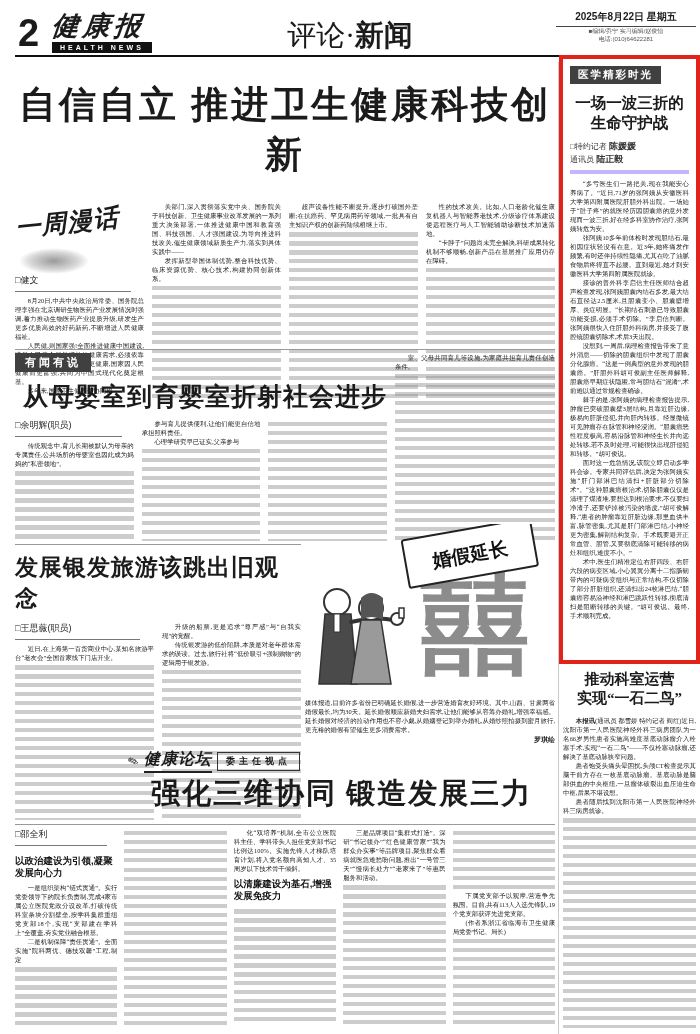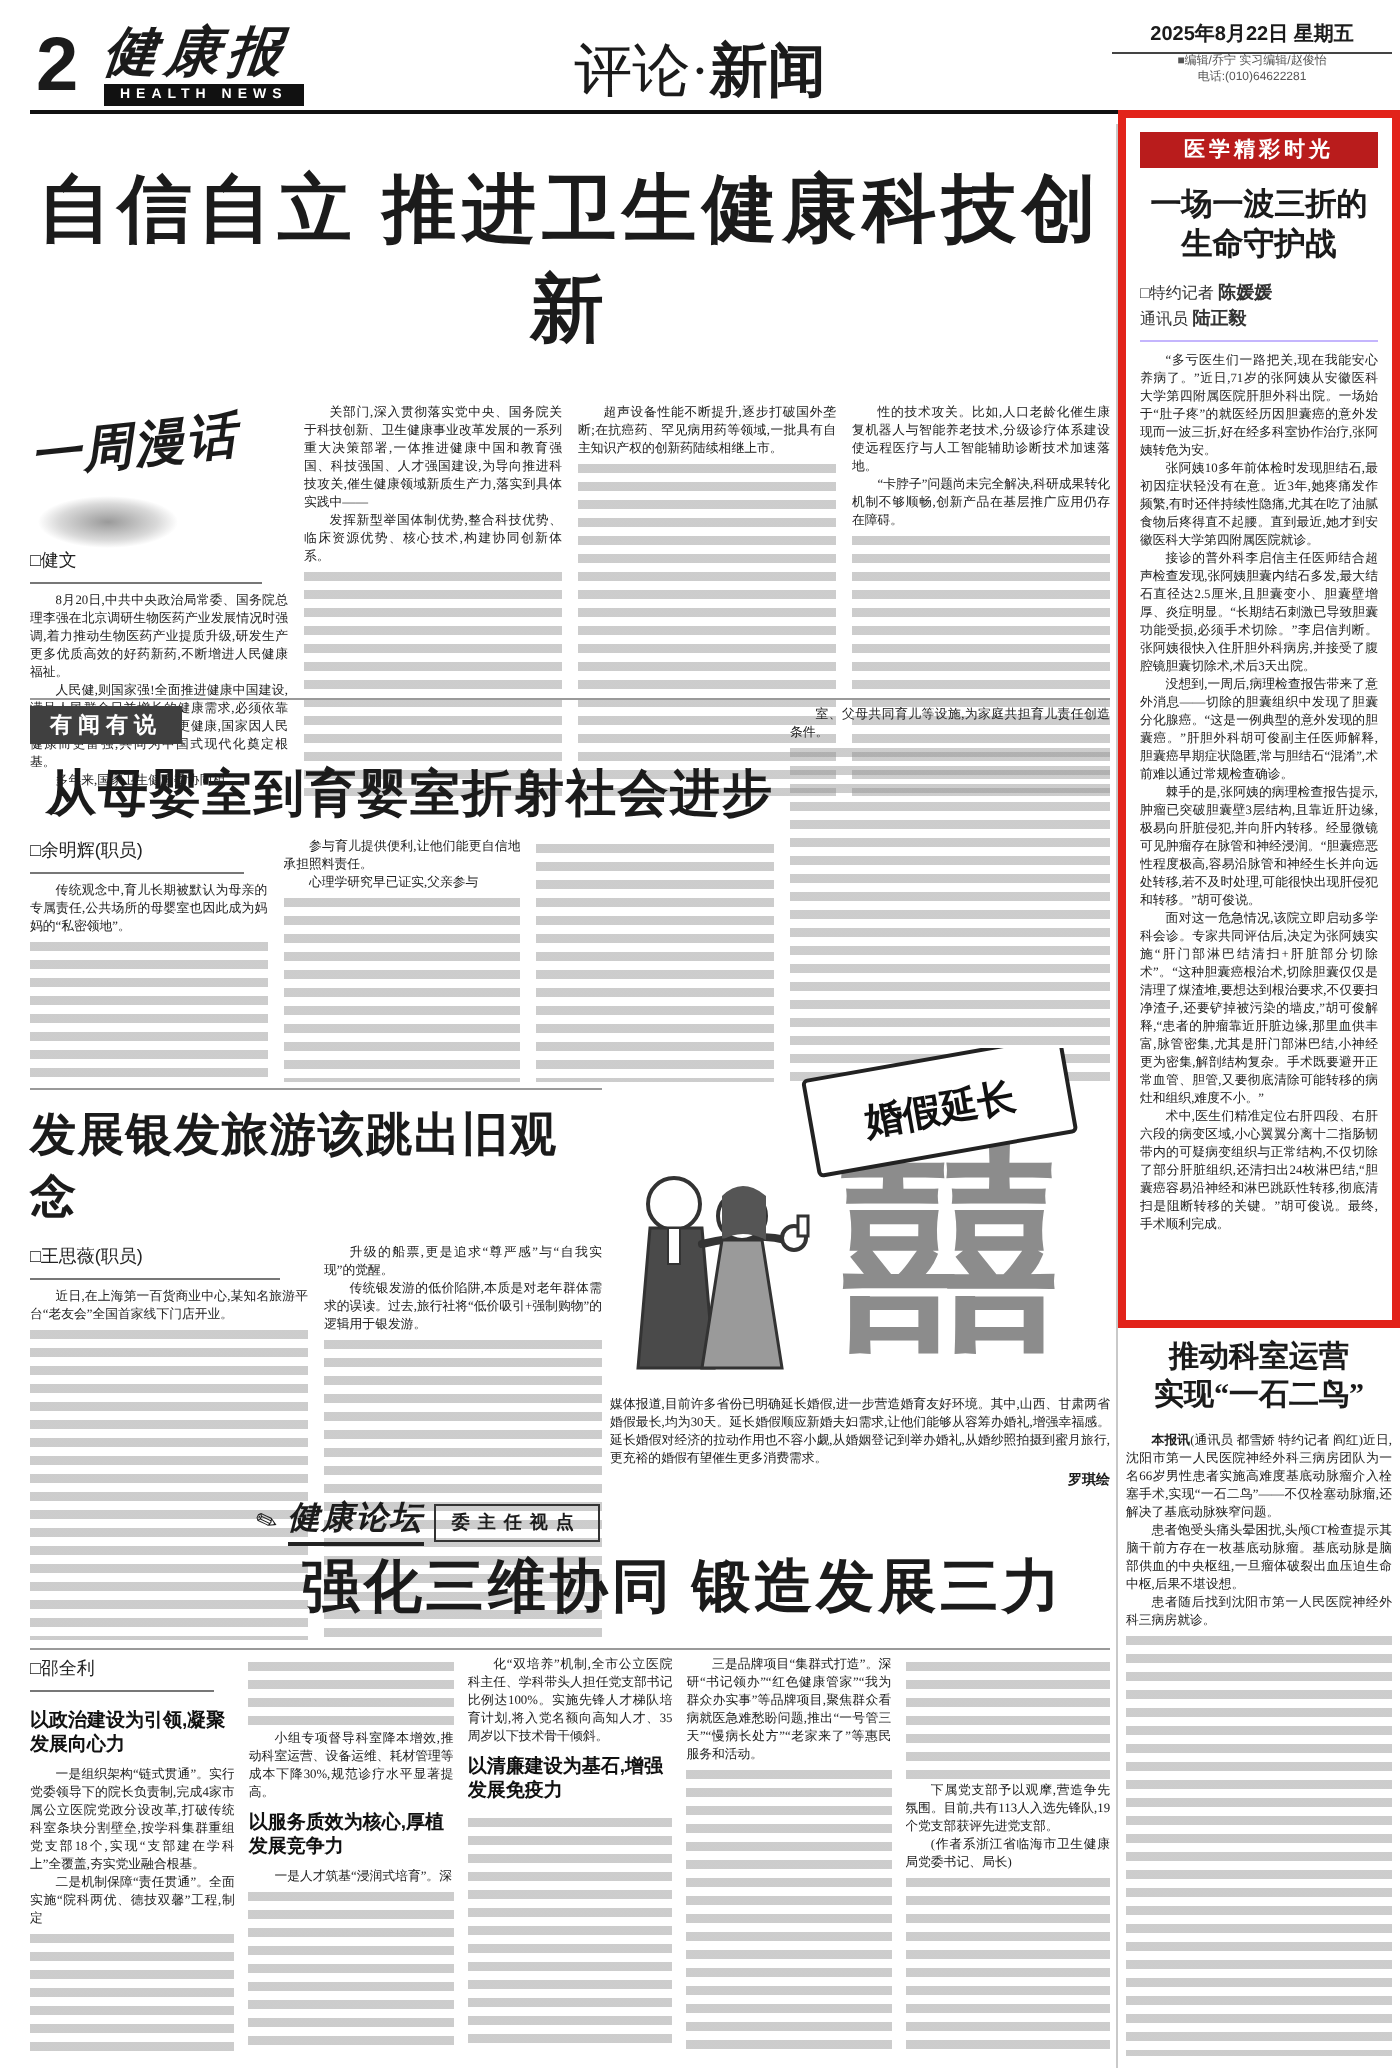--- a/index.html
+++ b/index.html
@@ -77,25 +77,25 @@
                      border-bottom:2px solid #222;padding-bottom:1px;}
   .forum-banner .fb2{border:1px solid #333;font-size:9px;letter-spacing:4px;padding:2px 8px;font-weight:600;}
   .forum-headline{left:128px;top:774px;width:427px;text-align:center;font-size:29px;font-weight:900;
                   letter-spacing:2px;font-family:"Liberation Serif","DejaVu Serif",serif;}
   .forum-band{left:15px;top:828px;width:540px;height:198px;display:flex;gap:7px;}
   .forum-band .c{flex:1;}
 
   
   .redbox{left:559px;top:55px;width:141px;height:609px;border:4px solid #e2231a;background:#fff;
           box-sizing:border-box;padding:7px 7px 5px;display:flex;flex-direction:column;z-index:5;}
-  .hl-badge{background:#b91c1c;color:#fff;font-size:10.5px;font-weight:800;letter-spacing:2px;
-            padding:2px 22px;width:max-content;}
+  .hl-badge{background:#404040;color:#fff;font-size:10.5px;font-weight:800;letter-spacing:2px;
+            padding:2px 8px;width:max-content;}
   .hl-title{text-align:center;font-size:15.5px;line-height:20px;font-weight:900;margin:9px 0 7px;
             font-family:"Liberation Serif","DejaVu Serif",serif;}
-  .hl-byline{font-size:8px;color:#333;line-height:12px;border-bottom:1px solid #c4b5fd;padding-bottom:4px;
+  .hl-byline{font-size:8px;color:#333;line-height:12px;border-bottom:4px solid #c4b5fd;padding-bottom:4px;
              margin-bottom:5px;}
   .hl-byline b{font-size:9px;}
   .brief{left:563px;top:670px;width:133px;height:358px;display:flex;flex-direction:column;}
   .brief-headline{text-align:center;font-size:15px;line-height:19px;font-weight:900;margin-bottom:8px;
                   font-family:"Liberation Serif","DejaVu Serif",serif;}
   .brief .paras p:first-child b{font-weight:800;}
 </style>
 </head>
 <body>
 
@@ -255,25 +255,20 @@
       <div class="byline">□邵全利</div>
       <div class="paras">
           <h4>以政治建设为引领,凝聚发展向心力</h4>
           <p>一是组织架构“链式贯通”。实行党委领导下的院长负责制,完成4家市属公立医院党政分设改革,打破传统科室条块分割壁垒,按学科集群重组党支部18个,实现“支部建在学科上”全覆盖,夯实党业融合根基。</p>
           <p>二是机制保障“责任贯通”。全面实施“院科两优、德技双馨”工程,制定</p>
         </div>
       <div class="fill"></div>
     </div>
     <div class="c bodycol">
       <div class="fill short" style="height:34px;"></div>
-      <div class="paras">
-          <p>小组专项督导科室降本增效,推动科室运营、设备运维、耗材管理等成本下降30%,规范诊疗水平显著提高。</p>
-          <h4>以服务质效为核心,厚植发展竞争力</h4>
-          <p>一是人才筑基“浸润式培育”。深</p>
-        </div>
       <div class="fill"></div>
     </div>
     <div class="c bodycol">
       <div class="paras">
           <p>化“双培养”机制,全市公立医院科主任、学科带头人担任党支部书记比例达100%。实施先锋人才梯队培育计划,将入党名额向高知人才、35周岁以下技术骨干倾斜。</p>
           <h4>以清廉建设为基石,增强发展免疫力</h4>
         </div>
       <div class="fill"></div>
     </div>
     <div class="c bodycol">

